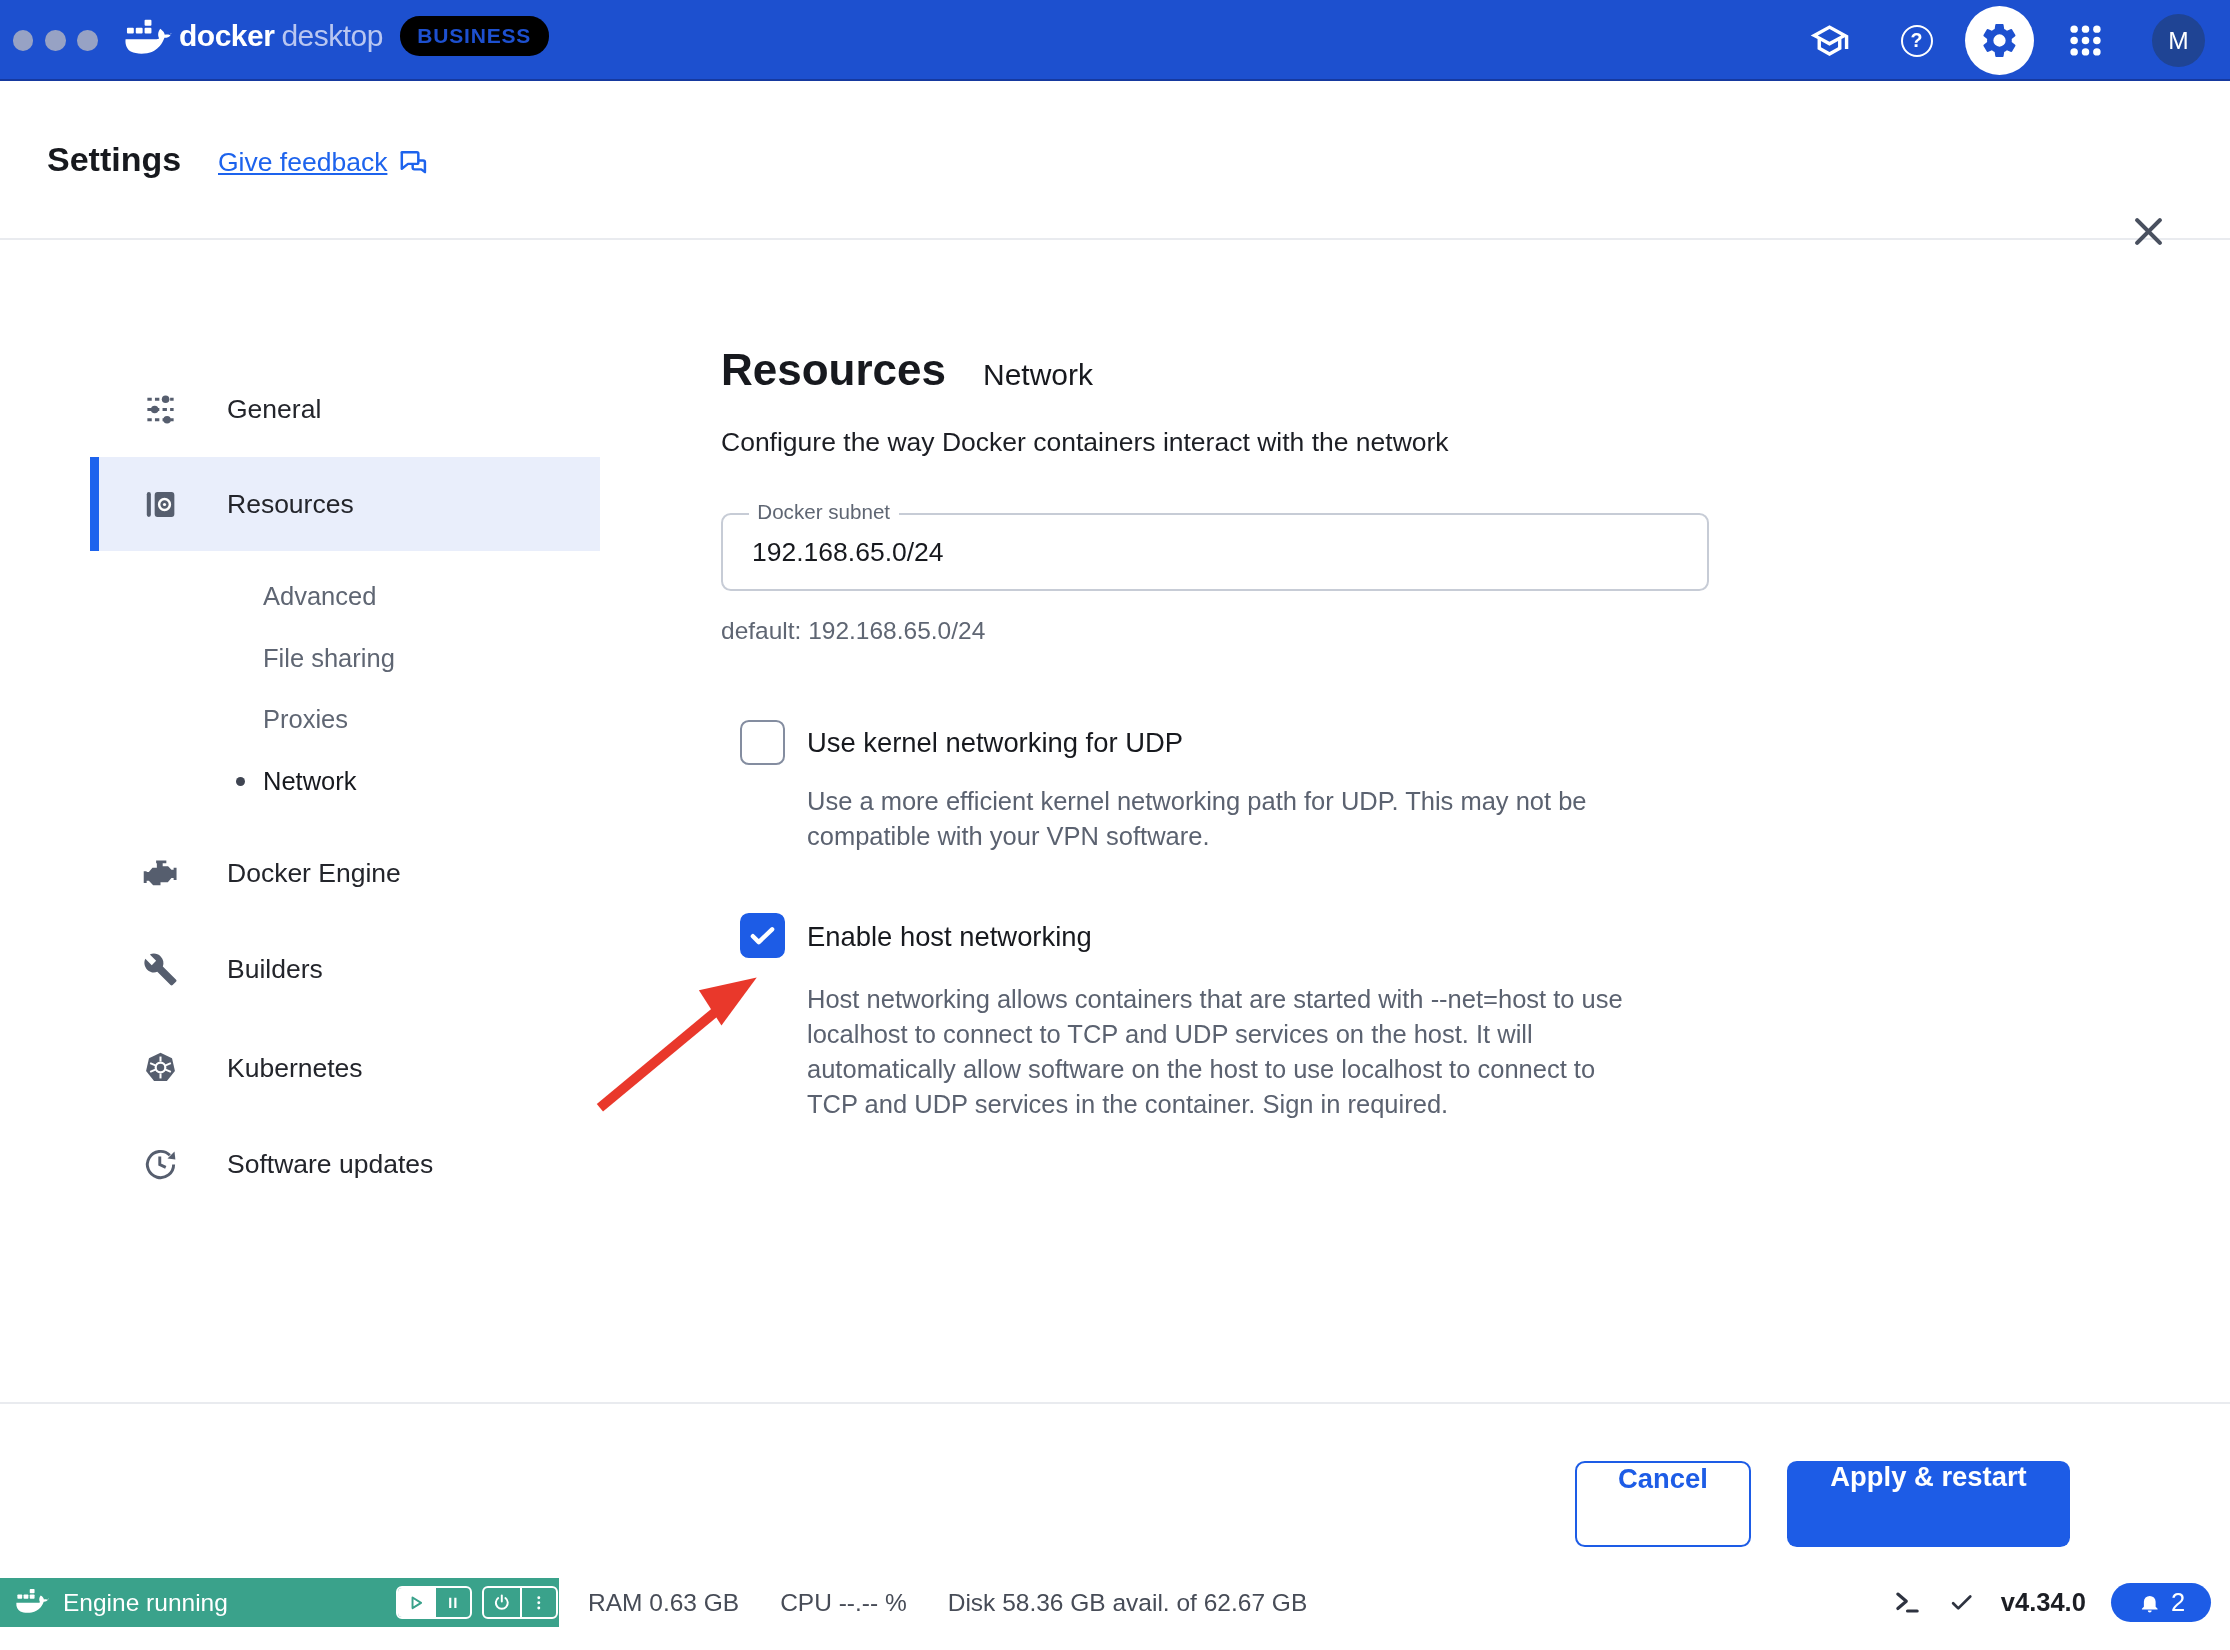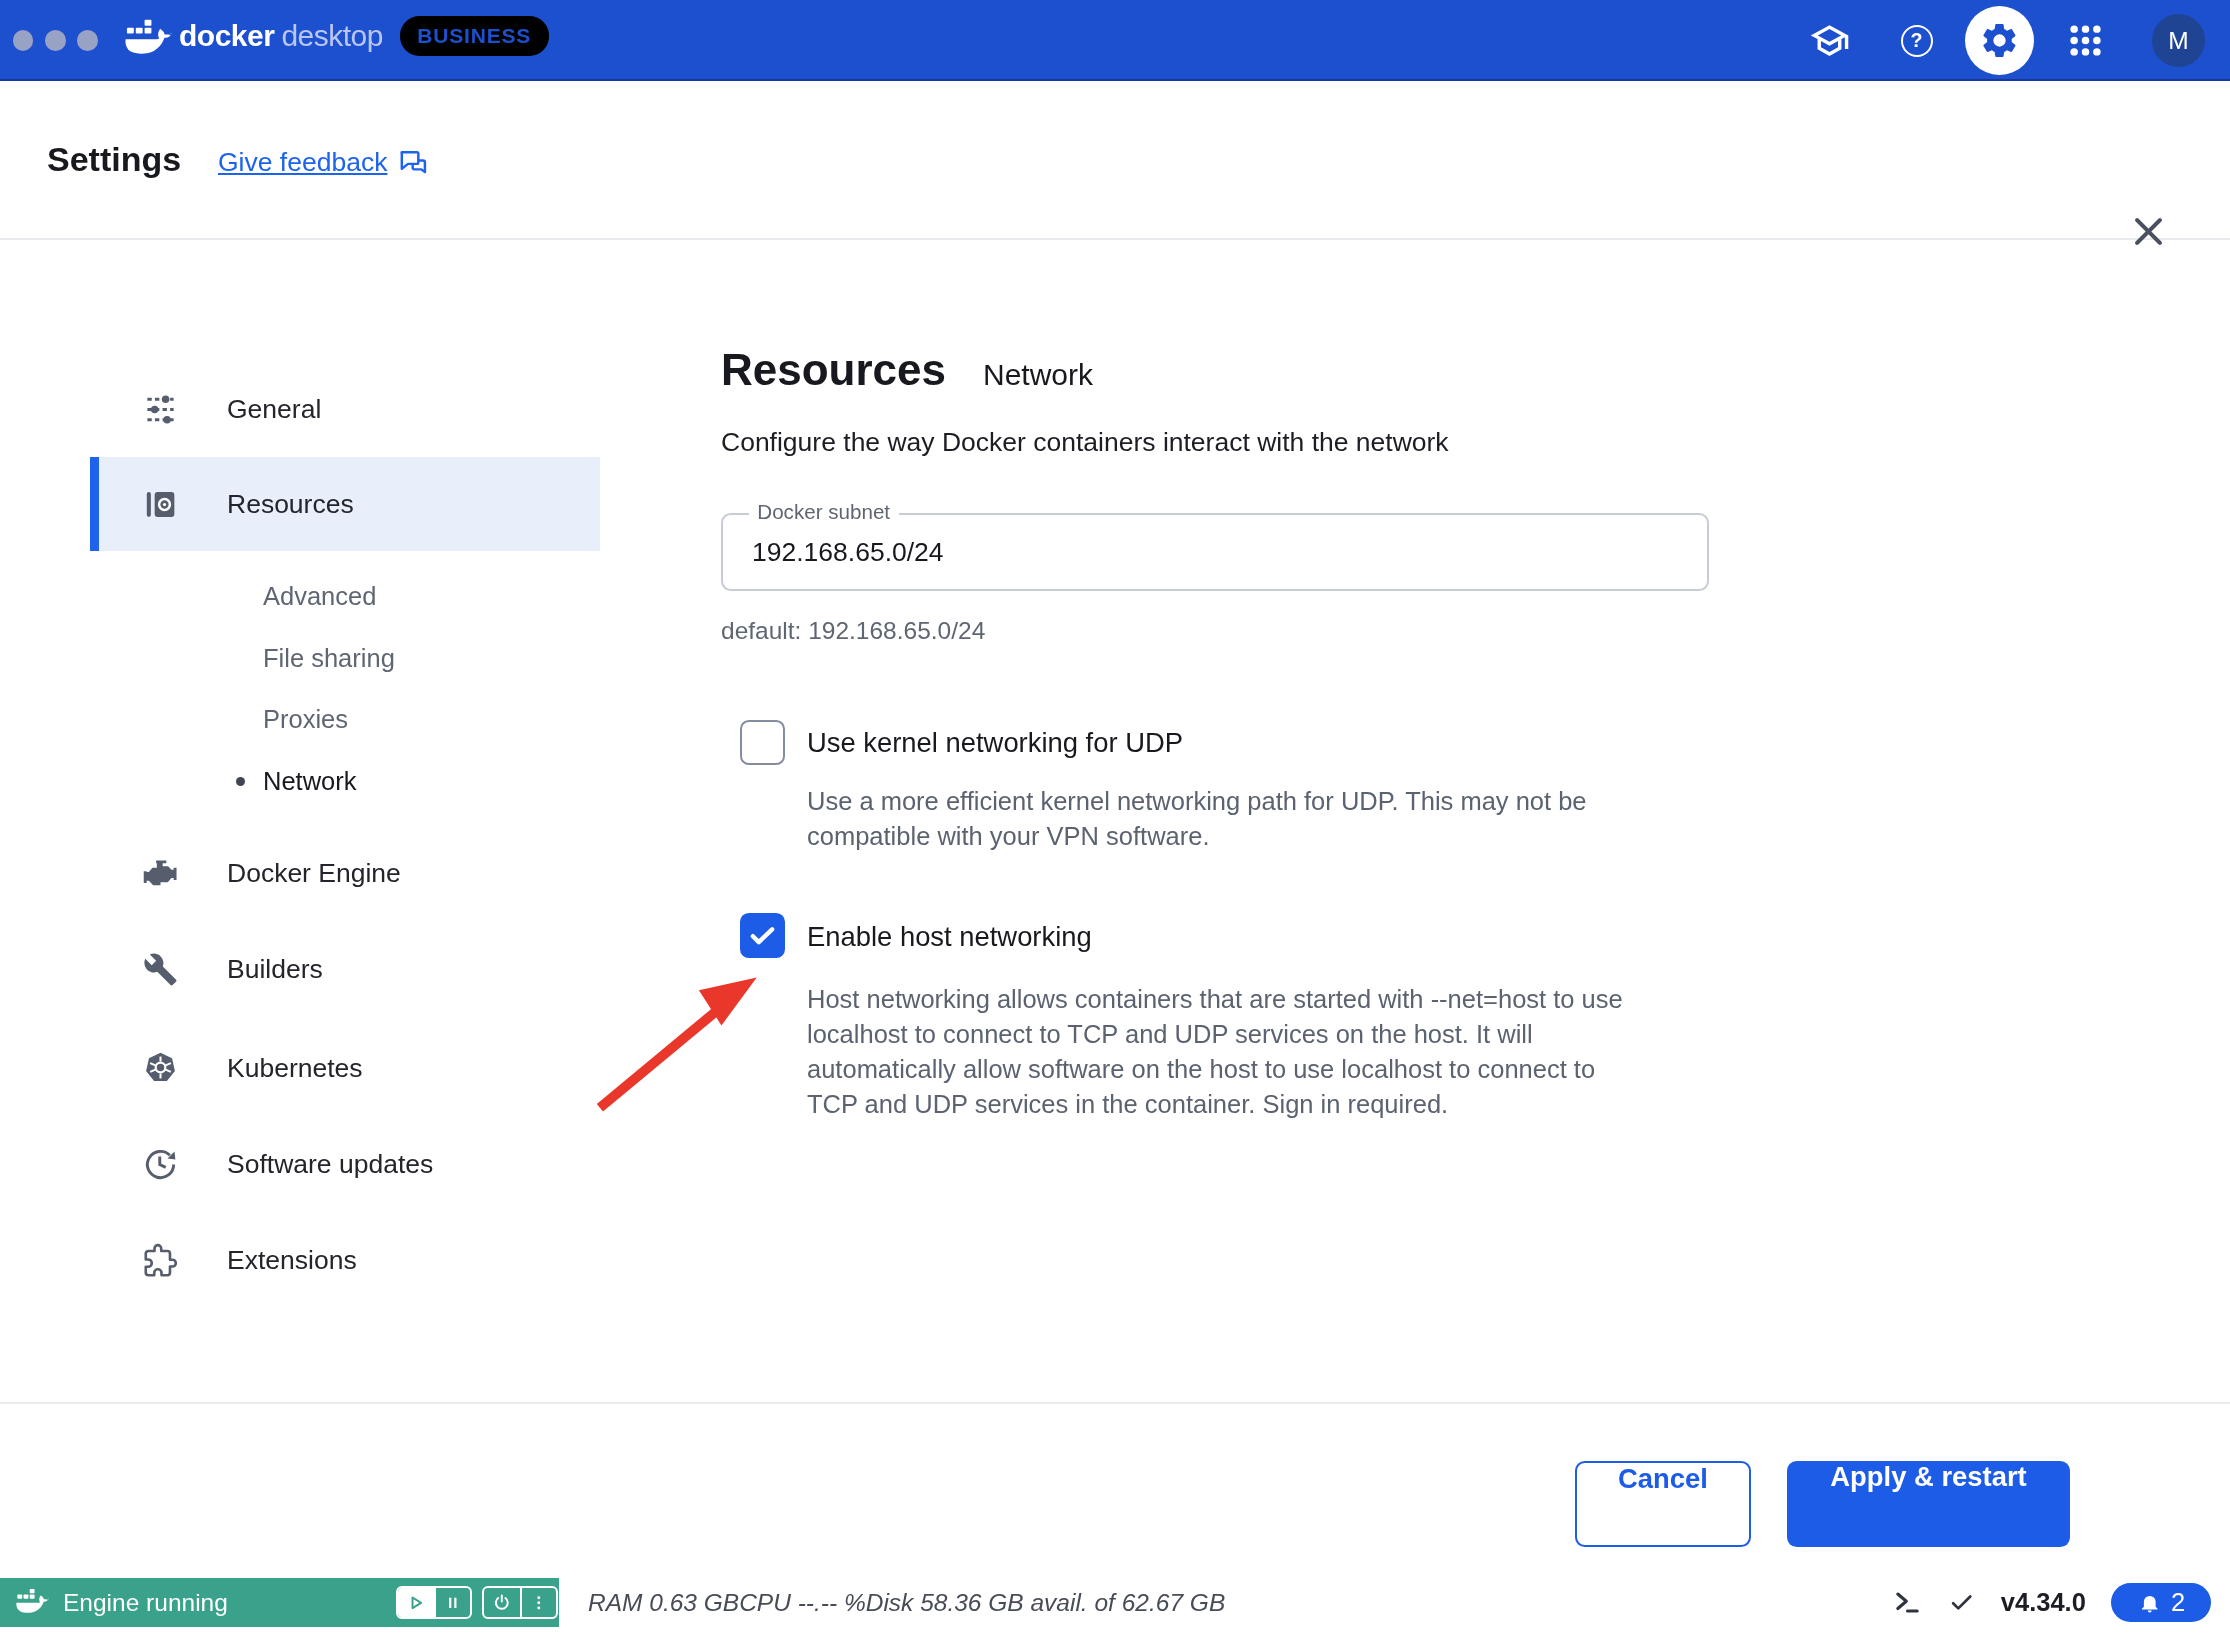--- a/index.html
+++ b/index.html
@@ -105,22 +105,22 @@
   
   .statusbar { position:absolute; left:0; top:1578px; width:2231px; height:49px; background:#ffffff; }
   .engine-seg { position:absolute; left:0; top:0; width:559px; height:49px; background:#3aa28b;
     display:flex; align-items:center; }
   .engine-label { margin-left:63px; color:#fff; font-size:24.5px; font-weight:500; }
   .ctrl-group { position:absolute; top:7.8px; height:33px; border:2px solid #fff; border-radius:5.9px;
     display:flex; overflow:hidden; }
   .ctrl-cell { width:36px; height:100%; display:flex; align-items:center; justify-content:center; cursor:pointer; }
   .ctrl-cell + .ctrl-cell { border-left:2px solid #fff; }
   .ctrl-cell.on { background:#ffffff; }
-  .sys-stats { position:absolute; left:588px; top:0; height:49px; display:flex; align-items:center; 
-    color:#474c57; font-size:24.5px;font-style:italic; }
+  .sys-stats { position:absolute; left:588px; top:0; height:49px; display:flex; align-items:center; gap:41px;
+    color:#474c57; font-size:24.5px; }
   .sb-right { position:absolute; right:19.6px; top:0; height:49px; display:flex; align-items:center; gap:25.5px; }
   .version-txt { color:#1c1e24; font-size:25.5px; font-weight:600; }
   .notif-pill { width:100px; height:39px; border-radius:19.6px; background:#1d5ce6; color:#fff;
     display:flex; align-items:center; justify-content:center; gap:9.8px; font-size:25.5px; cursor:pointer; }
 
   .arrow-overlay { position:absolute; left:0; top:0; width:2231px; height:1651px; pointer-events:none; }
 </style>
 </head>
 <body>
 
@@ -296,28 +296,20 @@
     <span class="side-icon">
       <svg width="35" height="35" viewBox="0 0 24 24" fill="none" stroke="#565e6e" stroke-width="2">
         <path d="M21 12a9 9 0 1 1-2.6-6.3"></path>
         <polyline points="11.5 6.5 11.5 12 15.6 14"></polyline>
         <polygon points="21.6,3 22.2,8.6 16.8,7.8" fill="#565e6e" stroke="none"></polygon>
       </svg>
     </span>
     <span class="side-label">Software updates</span>
   </div>
 
-  <div class="side-row" style="top:1213px;">
-    <span class="side-icon">
-      <svg width="35" height="35" viewBox="0 0 24 24" fill="none" stroke="#565e6e" stroke-width="1.8" stroke-linejoin="round">
-        <path d="M20.2 11.5h-1.7V7.3c0-1-.8-1.8-1.8-1.8h-4.2V3.8a2.3 2.3 0 1 0-4.6 0v1.7H3.7c-1 0-1.8.8-1.8 1.8v4h1.6a2.5 2.5 0 1 1 0 5h-1.6v4c0 1 .8 1.8 1.8 1.8h4v-1.6a2.5 2.5 0 1 1 5 0v1.6h4c1 0 1.8-.8 1.8-1.8v-4.2h1.7a2.3 2.3 0 1 0 0-4.6z"></path>
-      </svg>
-    </span>
-    <span class="side-label">Extensions</span>
-  </div>
 
   <div class="page-title">
     <span class="h1">Resources</span>
     <span class="tab">Network</span>
   </div>
   <div class="page-desc">Configure the way Docker containers interact with the network</div>
 
   <div class="subnet-box">
     <span class="subnet-label">Docker subnet</span>
     <input type="text" value="192.168.65.0/24" style="">

